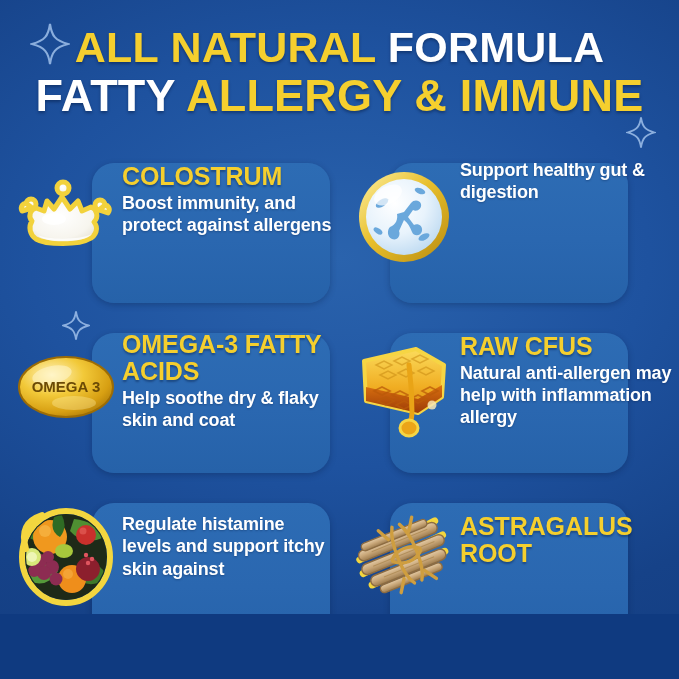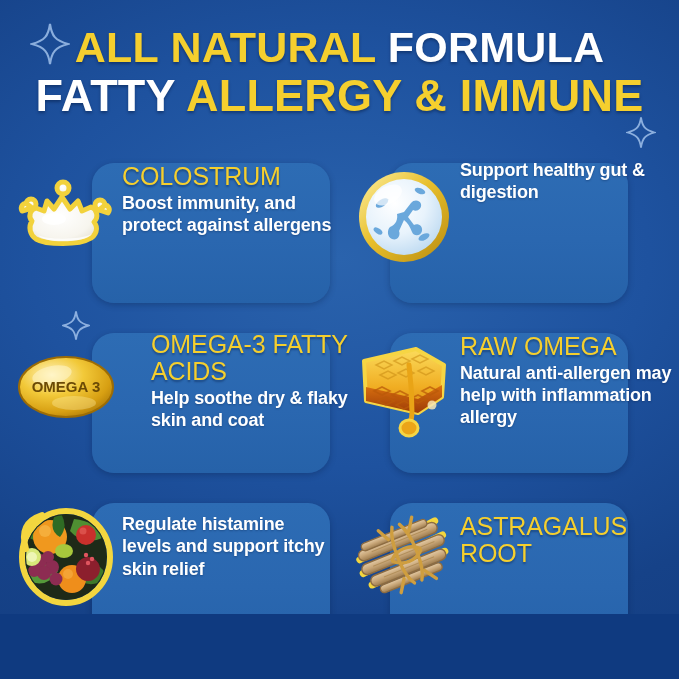--- a/index.html
+++ b/index.html
@@ -83,39 +83,39 @@
     height: 104px;
   }
   .txt {
     position: absolute;
     left: 108px;
     top: 8px;
     width: 215px;
   }
   .card-title {
     color: #f5cf2e;
-    font-weight: normal;
+    font-weight: bold;
     font-size: 25px;
     line-height: 1.07;
     letter-spacing: -0.1px;
     text-shadow: 0 2px 2px rgba(6, 28, 68, .40);
     margin: 0 0 2px 0;
   }
   .card-desc {
     color: #ffffff;
     font-weight: bold;
     font-size: 18px;
     line-height: 1.24;
     letter-spacing: -0.15px;
     text-shadow: 0 1px 2px rgba(6, 28, 68, .35);
     margin: 0;
   }
   .b5 .txt, .b6 .txt { top: 18px; }
   .b2 .txt { top: 4px; }
-  .b3 .txt { top: 6px; margin-left: 29px; }
+  .b3 .txt { top: 6px; }
 
   
   .sparkle {
     position: absolute;
     z-index: 5;
     opacity: .85;
   }
 
   
   .icon-svg { display: block; width: 104px; height: 104px; }
@@ -272,21 +272,21 @@
           <g fill="none" stroke="#c98b12" stroke-width="1.4" opacity=".55">
             <path d="M24 30 l8 -4 8 4 -8 4 z M42 26 l8 -4 8 4 -8 4 z M60 24 l8 -4 8 4 -8 4 z
                      M28 40 l8 -4 8 4 -8 4 z M46 38 l8 -4 8 4 -8 4 z M66 36 l8 -4 8 4 -8 4 z"></path>
           </g>
           <path d="M57 30 C59 46 60 62 60 78 C60 86 56 90 57 95" stroke="#e9a416" stroke-width="5" fill="none" stroke-linecap="round"></path>
           <ellipse cx="57" cy="93" rx="9" ry="8" fill="#eba518" stroke="#f6d544" stroke-width="3"></ellipse>
           <circle cx="80" cy="70" r="4.5" fill="#f7e7b4" opacity=".85"></circle>
         </svg>
       </div>
       <div class="txt">
-        <p class="card-title">RAW OMEGA</p>
+        <p class="card-title">RAW CFUS</p>
         <p class="card-desc">Natural anti-allergen may help with inflammation allergy</p>
       </div>
     </div>
 
     <div class="block b5">
       <div class="icon-wrap">
         <svg class="icon-svg" viewBox="0 0 104 104">
           <defs>
             <clipPath id="bowlClip">
               <ellipse cx="52" cy="52" rx="40" ry="42"></ellipse>
@@ -321,21 +321,21 @@
                 <circle cx="78" cy="54" r="2.2"></circle>
                 <circle cx="74" cy="58" r="2.2"></circle>
               </g>
             <ellipse cx="50" cy="46" rx="9" ry="7" fill="#a8c83c"></ellipse>
             <path d="M44 4 q12 16 2 28 q-14 -8 -2 -28 z" fill="#2f6b24"></path>
           </g>
           <path d="M12 44 q-8 -26 16 -34" fill="none" stroke="#f3d63f" stroke-width="6" stroke-linecap="round"></path>
         </svg>
       </div>
       <div class="txt">
-        <p class="card-desc">Regulate histamine levels and support itchy skin relief</p>
+        <p class="card-desc">Regulate histamine levels and support itchy skin against</p>
       </div>
     </div>
 
     <div class="block b6">
       <div class="icon-wrap">
         <svg class="icon-svg" viewBox="0 0 104 104">
           <defs>
             <linearGradient id="rootG" x1="0" y1="0" x2="0" y2="1">
               <stop offset="0%" stop-color="#e3caa5"></stop>
               <stop offset="50%" stop-color="#c8a678"></stop>

